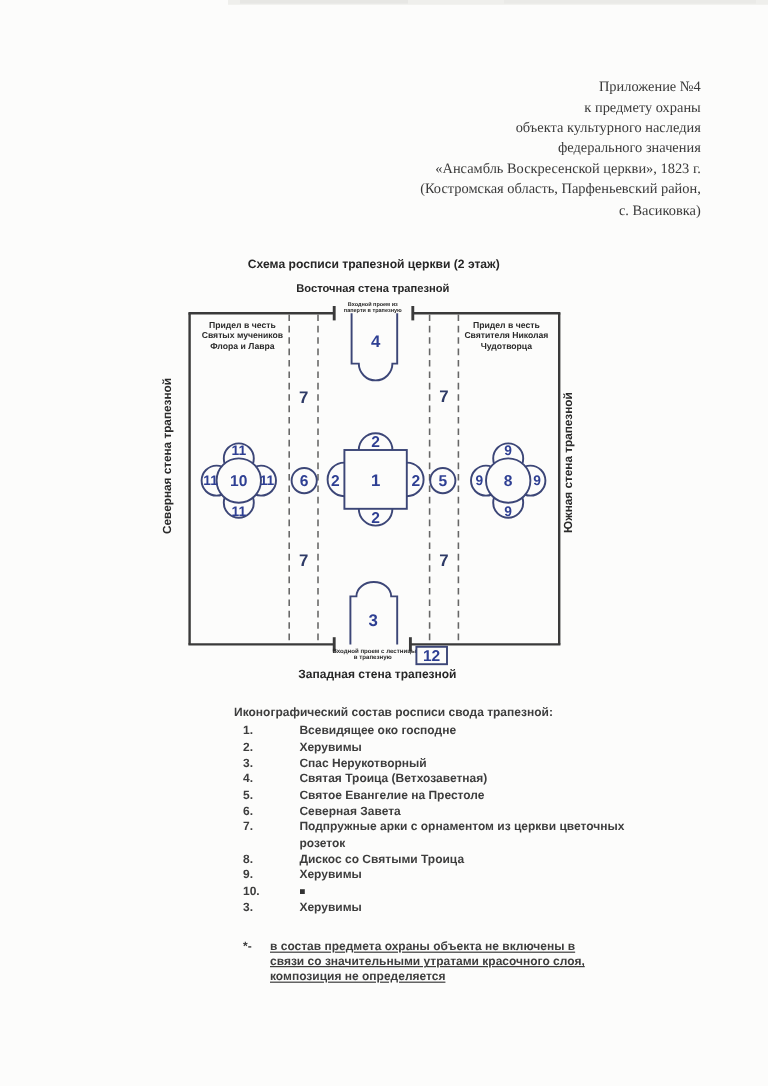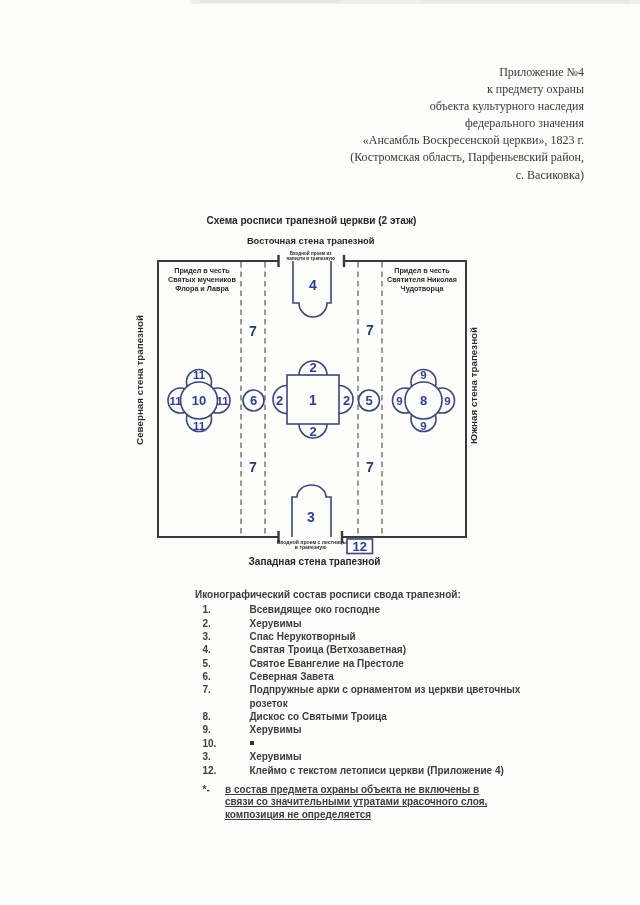--- a/index.html
+++ b/index.html
@@ -217,22 +217,18 @@
       <span class="t">Херувимы</span>
     </div>
   <div class="row">
       <span class="n">10.</span>
       <span class="t" style="top:4px;width:4.5px;height:4.5px;background:#333;position:absolute;"></span>
     </div>
   <div class="row">
       <span class="n">3.</span>
       <span class="t">Херувимы</span>
     </div>
-  <div class="row">
-      <span class="n">12.</span>
-      <span class="t">Клеймо с текстом летописи церкви (Приложение 4)</span>
-    </div>
 </div>
 
 <div class="fnote">
   <span class="n">*-</span>
   <span class="t">в состав предмета охраны объекта не включены в<br>связи со значительными утратами красочного слоя,<br>композиция не определяется</span>
 </div>
 
 </body></html>

